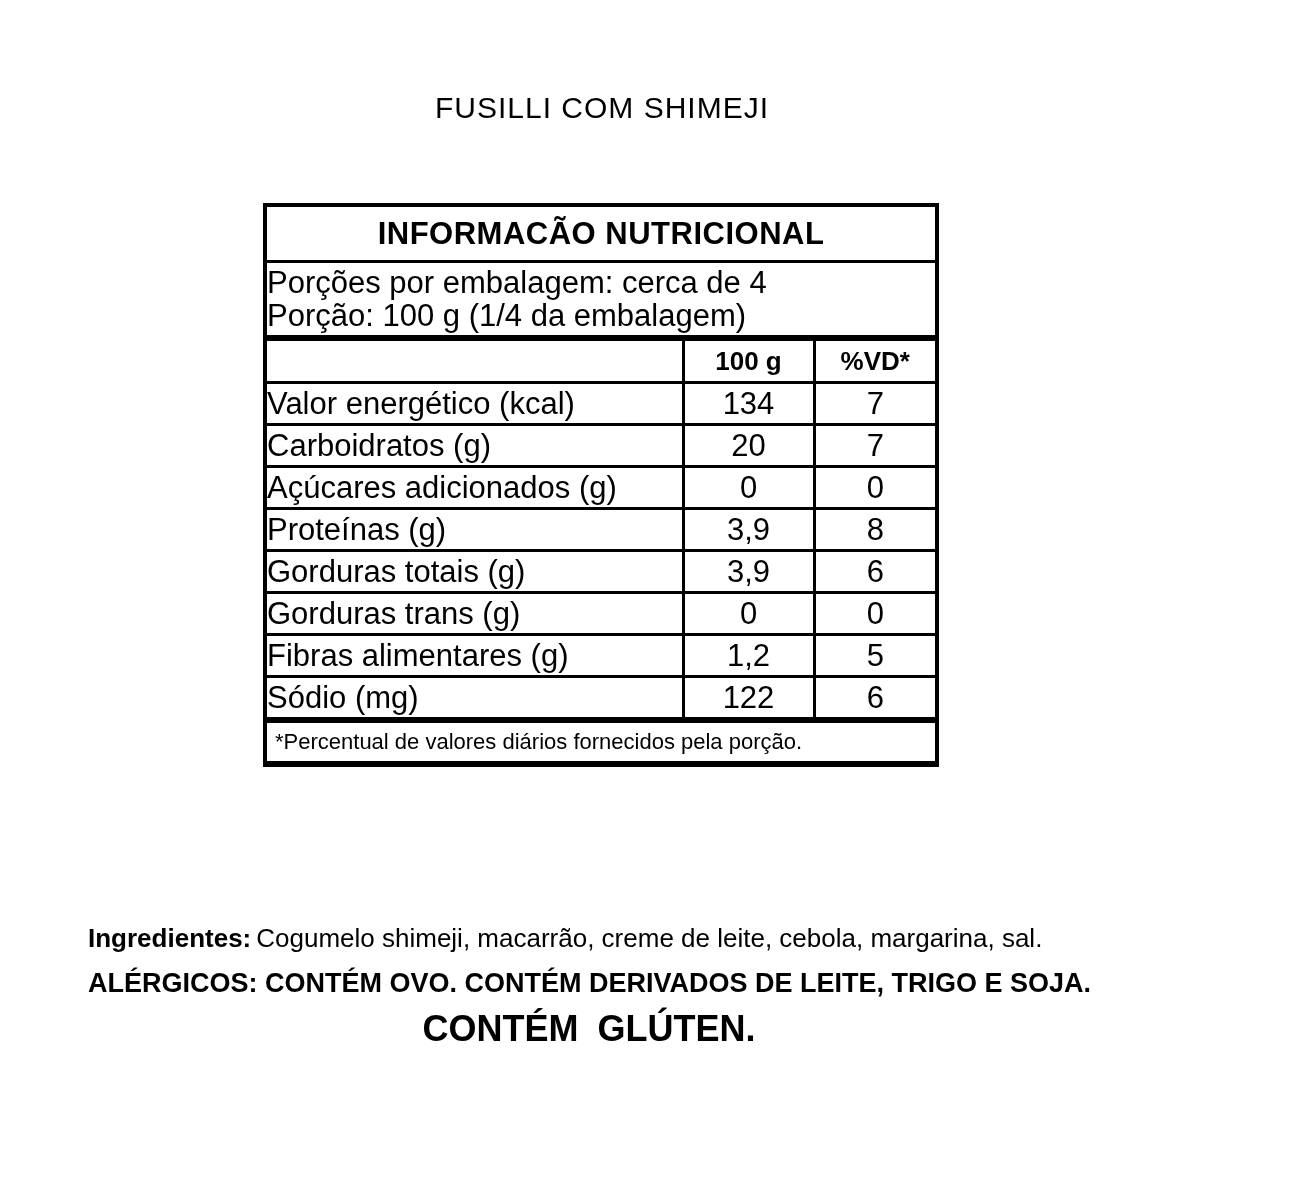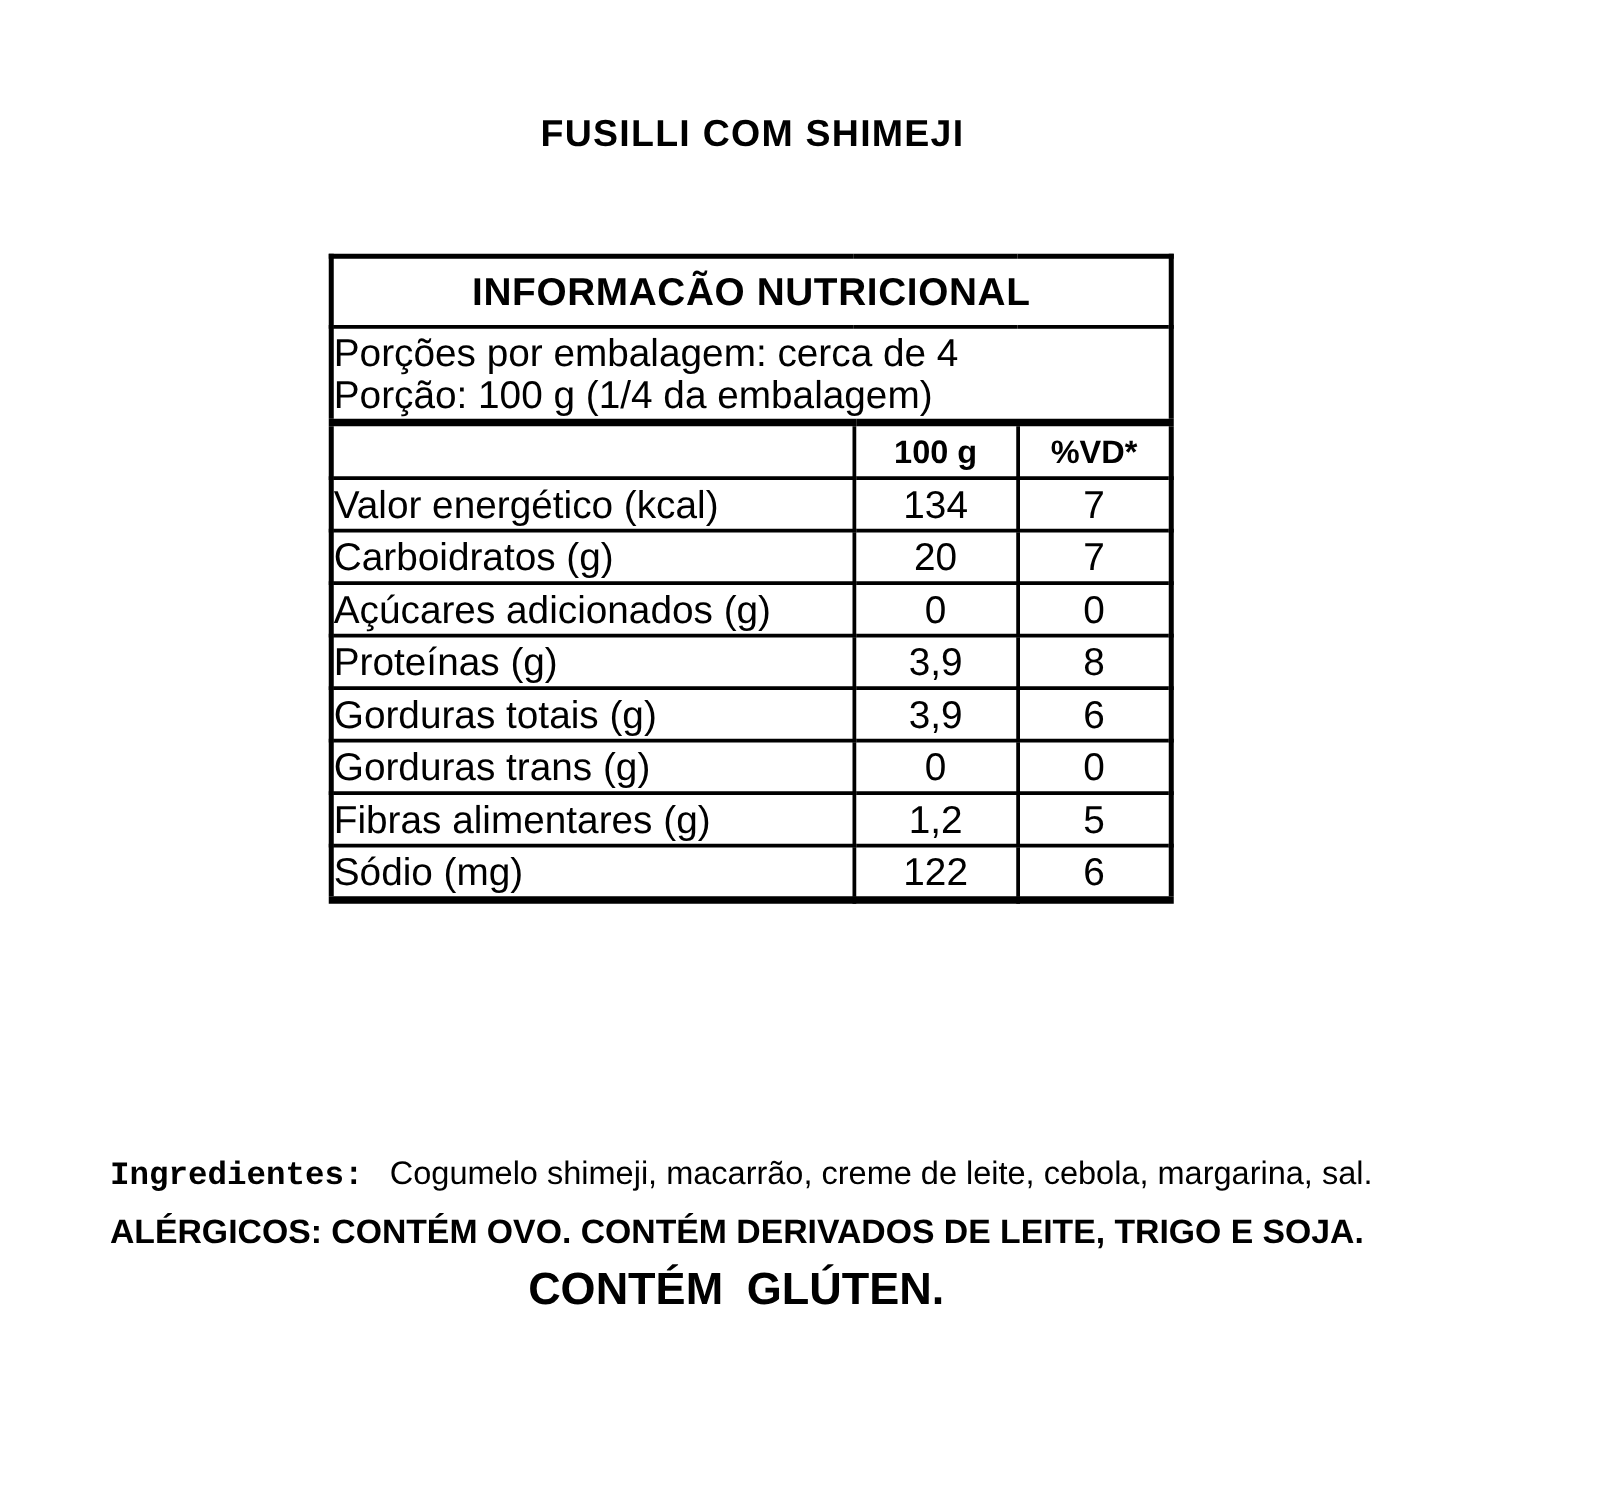--- a/index.html
+++ b/index.html
@@ -18,21 +18,21 @@
   }
 
   
   .product-title {
     position: absolute;
     top: 92px;
     left: 0;
     width: 1204px;
     text-align: center;
     font-size: 30px;
-    font-weight: bold;
+    font-weight: normal;
     letter-spacing: 1px;
     line-height: 32px;
   }
 
   
   .nutri-table {
     position: absolute;
     left: 263px;
     top: 203px;
     width: 672px;
@@ -93,21 +93,21 @@
     position: absolute;
     left: 88px;
     top: 916px;
     width: 1002px;
   }
   .bottom-line {
     line-height: 45px;
     font-size: 26px;
     white-space: nowrap;
   }
-  .ing-label { font-weight: bold; margin-right: 21px; font-family: Liberation Mono, monospace; }
+  .ing-label { font-weight: bold; margin-right: 5px; }
   .allergen-line {
     font-weight: bold;
     font-size: 27px;
     text-align: justify;
     text-align-last: justify;
   }
   .allergen-last {
     font-weight: bold;
     font-size: 36px;
     text-align: center;
@@ -177,20 +177,23 @@
         <tr class="data-row">
           <td class="label-cell">Fibras alimentares (g)</td>
           <td class="num-cell">1,2</td>
           <td class="num-cell">5</td>
         </tr>
         <tr class="data-row">
           <td class="label-cell">Sódio (mg)</td>
           <td class="num-cell">122</td>
           <td class="num-cell">6</td>
         </tr>
+        <tr class="footnote-row">
+        <td colspan="3">*Percentual de valores diários fornecidos pela porção.</td>
+      </tr>
     </tbody>
   </table>
 
   <div class="bottom-block">
     <div class="bottom-line">
       <span class="ing-label">Ingredientes:</span><span>Cogumelo shimeji, macarrão, creme de leite, cebola, margarina, sal.</span>
     </div>
     <div class="bottom-line allergen-line">ALÉRGICOS: CONTÉM OVO. CONTÉM DERIVADOS DE LEITE, TRIGO E SOJA.</div>
     <div class="bottom-line allergen-last">CONTÉM GLÚTEN.</div>
   </div>

